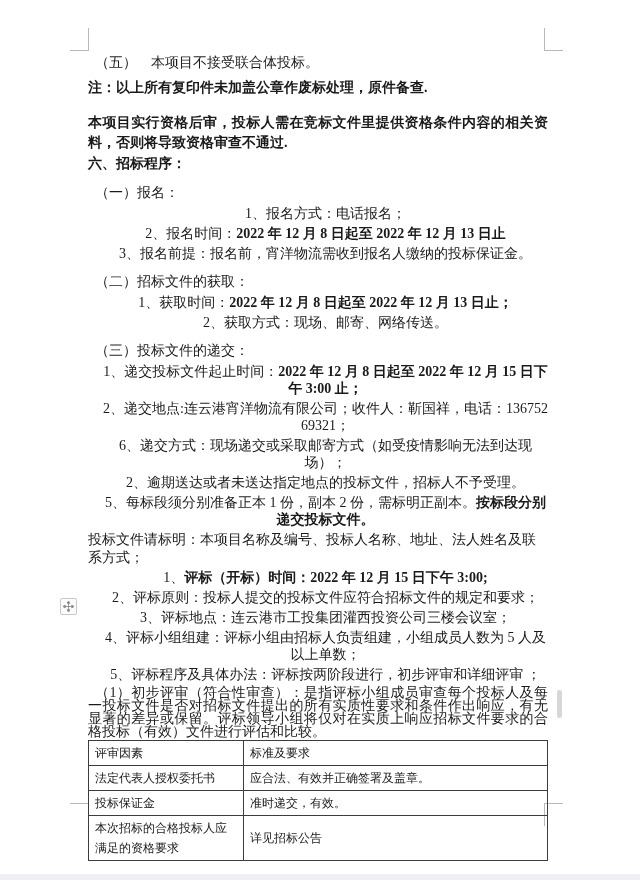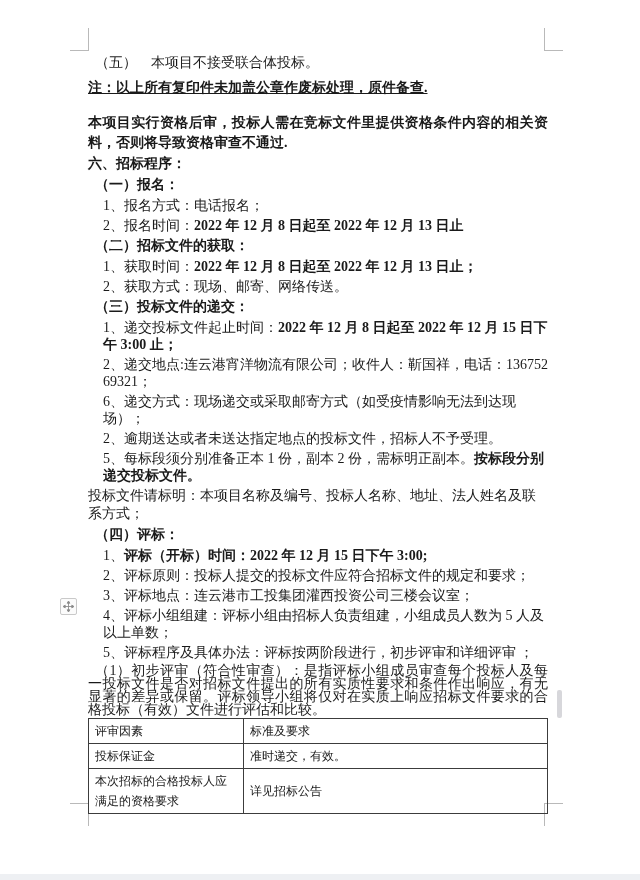--- a/index.html
+++ b/index.html
@@ -14,25 +14,25 @@
   .crop{position:absolute;width:18px;height:22px;}
   .crop.tl{left:70px;top:28px;border-right:1px solid #b9b9b9;border-bottom:1px solid #b9b9b9;}
   .crop.tr{left:544px;top:28px;border-left:1px solid #b9b9b9;border-bottom:1px solid #b9b9b9;}
   .crop.bl{left:70px;top:803px;border-right:1px solid #b9b9b9;border-top:1px solid #b9b9b9;}
   .crop.br{left:544px;top:803px;border-left:1px solid #b9b9b9;border-top:1px solid #b9b9b9;}
 
   .content{position:absolute;left:88px;top:52px;width:460px;}
   .pg{margin:0;font-size:14px;line-height:18px;word-break:break-all;}
   .pg .b{font-weight:bold;}
   .pg.p1{padding-left:7px;margin:2px 0 6px;}
-  .pg.note{font-weight:bold;margin:0 0 6px;line-height:20px;text-decoration:underline;}
+  .pg.note{font-weight:bold;margin:0 0 6px;line-height:20px;}
   .pg.note2{font-weight:bold;margin:15px 0 2px;line-height:20px;text-align:justify;}
   .pg.sec{font-weight:bold;margin:0 0 3px;font-family:Liberation Mono, monospace;}
-  .pg.sub{padding-left:7px;margin:3px 0 3px;font-weight:bold;}
-  .pg.item{padding-left:15px;margin:0 0 3px;line-height:17px;}
+  .pg.sub{padding-left:7px;margin:11px 0 3px;}
+  .pg.item{padding-left:15px;margin:0 0 3px;line-height:17px;text-align:center;}
   .pg.flush{margin:0 0 2px;}
   .pg.para{text-align:justify;line-height:13px;margin:1px 0 0;text-indent:7px;}
   .pg.para-ind{text-align:justify;line-height:20px;margin:0 0 5px;text-indent:24px;}
 
   table.review{border-collapse:collapse;width:460px;table-layout:fixed;margin-top:2px;}
   table.review td{
     border:1px solid #3c3c3c;font-size:12px;line-height:20px;
     padding:2px 6px;word-break:break-all;vertical-align:middle;
   }
   table.review td.c1{width:142px;}
@@ -55,43 +55,47 @@
 
 <div class="content">
   <div id="paragraphs">
       <p class="pg p1"><span>（五）　本项目不接受联合体投标。</span></p>
       <p class="pg note"><span class="b">注：以上所有复印件未加盖公章作废标处理，原件备查.</span></p>
       <p class="pg note2"><span class="b">本项目实行资格后审，投标人需在竞标文件里提供资格条件内容的相关资料，否则将导致资格审查不通过.</span></p>
       <p class="pg sec"><span class="b">六、招标程序：</span></p>
       <p class="pg sub"><span>（一）报名：</span></p>
       <p class="pg item"><span>1、报名方式：电话报名；</span></p>
       <p class="pg item"><span>2、报名时间：</span><span class="b">2022 年 12 月 8 日起至 2022 年 12 月 13 日止</span></p>
+      <p class="pg item"><span>3、报名前提：报名前，宵洋物流需收到报名人缴纳的投标保证金。</span></p>
       <p class="pg sub"><span>（二）招标文件的获取：</span></p>
       <p class="pg item"><span>1、获取时间：</span><span class="b">2022 年 12 月 8 日起至 2022 年 12 月 13 日止；</span></p>
       <p class="pg item"><span>2、获取方式：现场、邮寄、网络传送。</span></p>
       <p class="pg sub"><span>（三）投标文件的递交：</span></p>
       <p class="pg item"><span>1、递交投标文件起止时间：</span><span class="b">2022 年 12 月 8 日起至 2022 年 12 月 15 日下午 3:00 止；</span></p>
       <p class="pg item"><span>2、递交地点:连云港宵洋物流有限公司；收件人：靳国祥，电话：13675269321；</span></p>
       <p class="pg item"><span>6、递交方式：现场递交或采取邮寄方式（如受疫情影响无法到达现场）；</span></p>
       <p class="pg item"><span>2、逾期送达或者未送达指定地点的投标文件，招标人不予受理。</span></p>
       <p class="pg item"><span>5、每标段须分别准备正本 1 份，副本 2 份，需标明正副本。</span><span class="b">按标段分别递交投标文件。</span></p>
       <p class="pg flush"><span>投标文件请标明：本项目名称及编号、投标人名称、地址、法人姓名及联系方式；</span></p>
-      <p class="pg sub"><span>（四）评标：</span></p>
       <p class="pg item"><span>1、</span><span class="b">评标（开标）时间：2022 年 12 月 15 日下午 3:00;</span></p>
       <p class="pg item"><span>2、评标原则：投标人提交的投标文件应符合招标文件的规定和要求；</span></p>
       <p class="pg item"><span>3、评标地点：连云港市工投集团灌西投资公司三楼会议室；</span></p>
       <p class="pg item"><span>4、评标小组组建：评标小组由招标人负责组建，小组成员人数为 5 人及以上单数；</span></p>
       <p class="pg item"><span>5、评标程序及具体办法：评标按两阶段进行，初步评审和详细评审 ；</span></p>
       <p class="pg para"><span>（1）初步评审（符合性审查）：是指评标小组成员审查每个投标人及每一投标文件是否对招标文件提出的所有实质性要求和条件作出响应，有无显著的差异或保留。评标领导小组将仅对在实质上响应招标文件要求的合格投标（有效）文件进行评估和比较。</span></p>
     </div>
   <table class="review" id="review-table">
     <tbody id="review-tbody">
         <tr class="hdr">
           <td class="c1">评审因素</td>
           <td class="c2">标准及要求</td>
+        </tr>
+        <tr>
+          <td class="c1">法定代表人授权委托书</td>
+          <td class="c2">应合法、有效并正确签署及盖章。</td>
         </tr>
         <tr>
           <td class="c1">投标保证金</td>
           <td class="c2">准时递交，有效。</td>
         </tr>
         <tr>
           <td class="c1">本次招标的合格投标人应满足的资格要求</td>
           <td class="c2">详见招标公告</td>
         </tr>
       </tbody>

